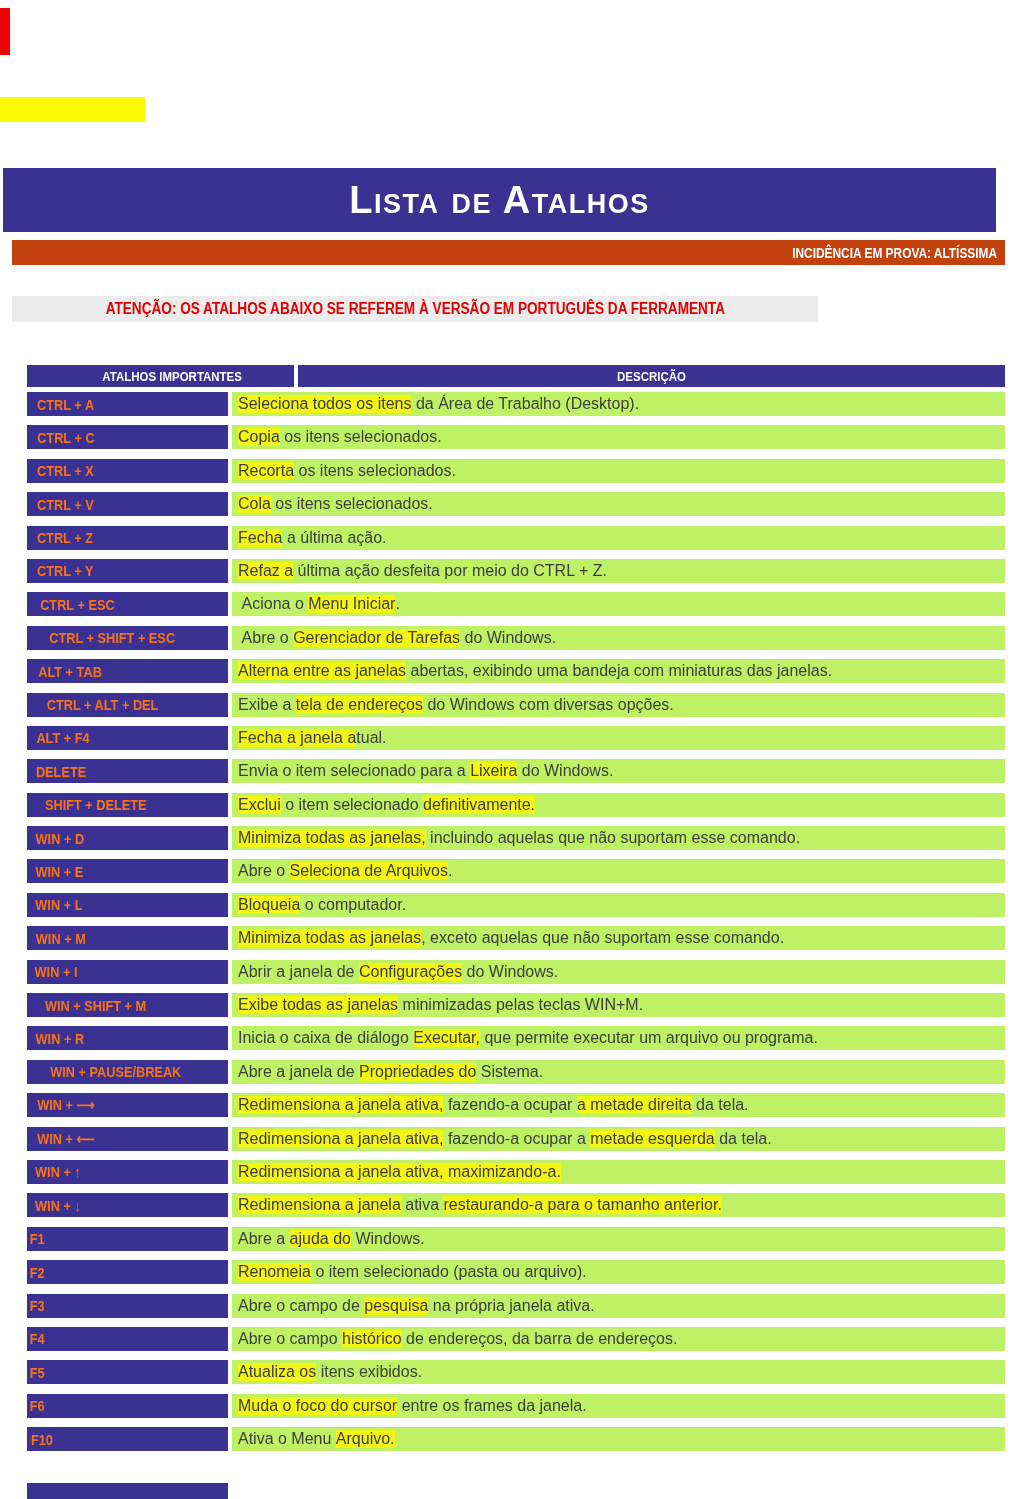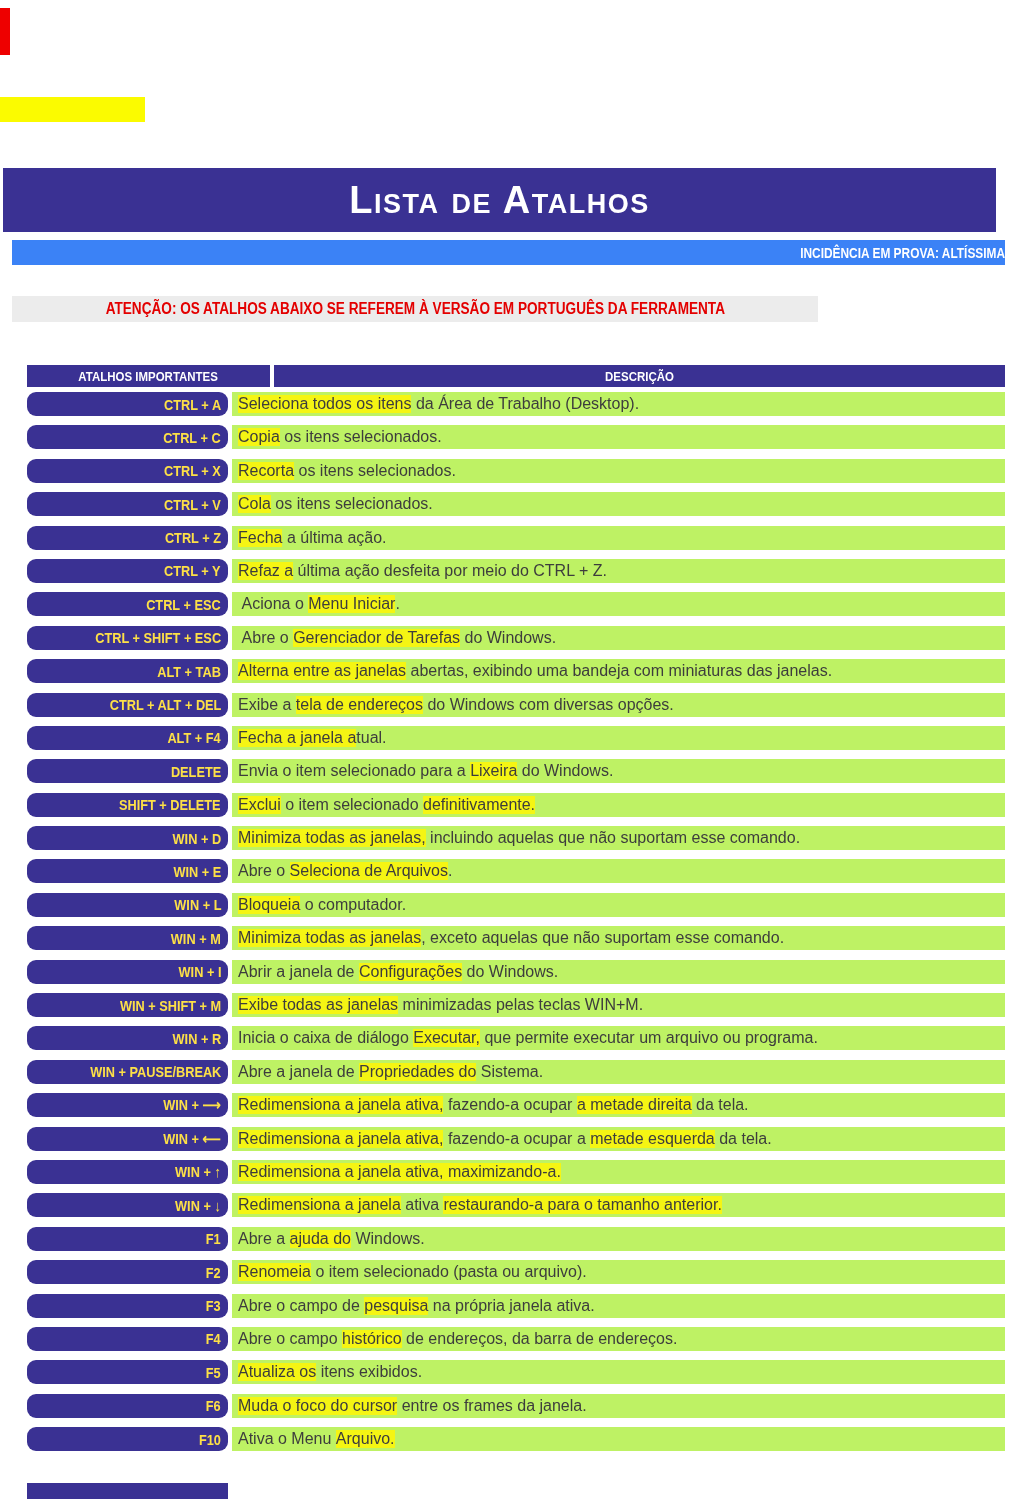--- a/index.html
+++ b/index.html
@@ -7,43 +7,43 @@
         font-family:"Liberation Sans", sans-serif;}
 
   .red-strip{position:absolute;left:0;top:8px;width:10px;height:47px;background:#ee0000;}
   .yellow-block{position:absolute;left:0;top:97px;width:145px;height:25px;background:#fbfb00;}
 
   .title-bar{position:absolute;left:3px;top:168px;width:993px;height:64px;background:#3a3193;
              display:flex;align-items:center;justify-content:center;}
   .title-text{color:#ffffff;font-weight:bold;font-size:38px;font-variant:small-caps;
               letter-spacing:1.5px;line-height:1;}
 
-  .incidence-bar{position:absolute;left:12px;top:240px;width:993px;height:25px;background:#3b82f6;
-                 display:flex;align-items:center;justify-content:flex-end;box-sizing:border-box;}
+  .incidence-bar{position:absolute;left:12px;top:240px;width:993px;height:25px;background:#c2410c;
+                 display:flex;align-items:center;justify-content:flex-end;padding-right:8px;box-sizing:border-box;}
   .incidence-text{color:#ffffff;font-weight:bold;font-size:14px;}
 
   .warning-bar{position:absolute;left:12px;top:296px;width:806px;height:26px;background:#ececec;
                display:flex;align-items:center;justify-content:center;}
   .warning-text{color:#e30000;font-weight:bold;font-size:16px;}
 
   .cond{display:inline-block;transform:scaleX(0.85);white-space:nowrap;}
   .cond.right{transform-origin:100% 50%;}
   .cond.center{transform-origin:50% 50%;}
 
   .table{position:absolute;left:27px;top:365px;width:978px;}
   .thead{display:flex;gap:4px;height:22px;margin-bottom:5px;}
   .th{background:#3a3193;color:#ffffff;display:flex;align-items:center;justify-content:center;
       font-weight:bold;font-size:13.5px;}
-  .th.left{width:243px;flex:none;}
+  .th.left{width:243px;flex:none;padding-left:24px;}
   .th.right{flex:1;}
 
   .row{display:flex;gap:4px;height:24px;margin-bottom:9.4px;}
-  .badge{width:201px;flex:none;background:#3a3193;color:#fde047;
-         display:flex;align-items:center;justify-content:flex-end;
-         padding-right:7px;box-sizing:border-box;border-radius:9px;}
+  .badge{width:201px;flex:none;background:#3a3193;color:#f97316;
+         display:flex;align-items:center;
+         padding-right:7px;box-sizing:border-box;}
   .badge .cond{font-weight:bold;font-size:15px;}
   .desc{flex:1;background:#bef264;display:flex;align-items:center;
         padding-left:6px;box-sizing:border-box;
         font-size:16px;color:#3d3d3d;white-space:pre;overflow:hidden;}
   .hl{background:#f5f513;}
 
   .bottom-partial{position:absolute;left:27px;top:1483px;width:201px;height:16px;background:#3a3193;}
 </style>
 </head>
 <body>

